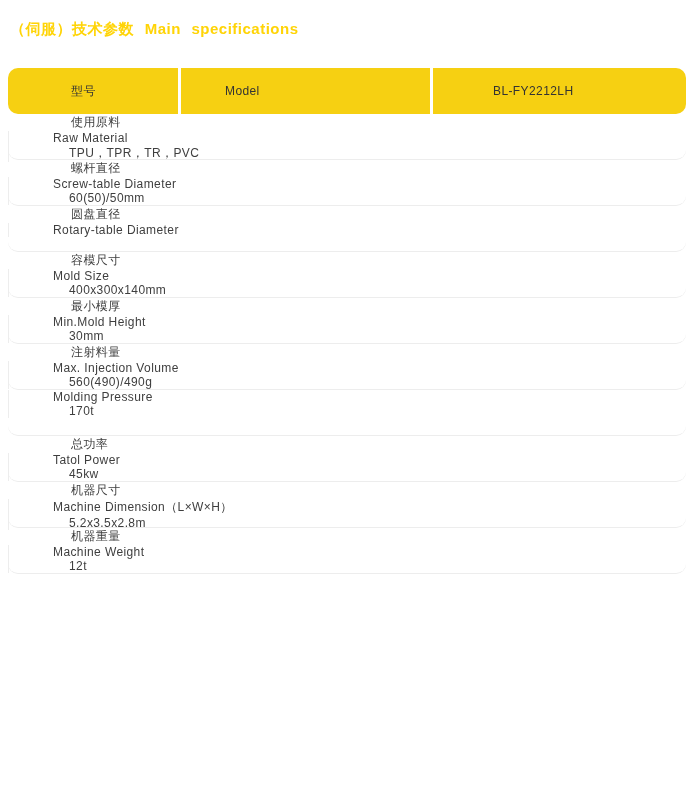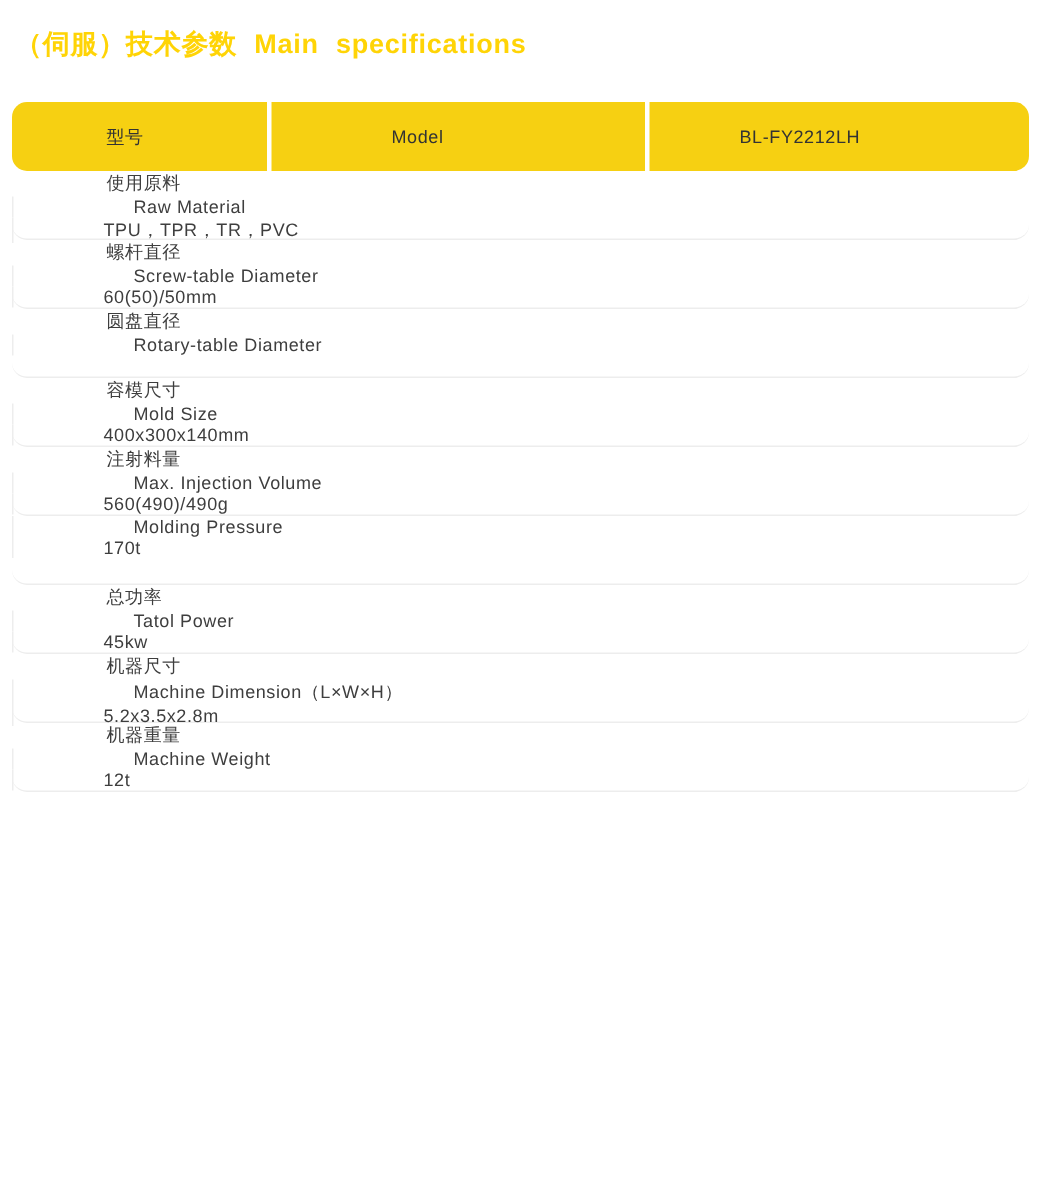--- a/index.html
+++ b/index.html
@@ -9,37 +9,37 @@
     --border:#EDEDED;
   }
   *{box-sizing:border-box;margin:0;padding:0;}
   html,body{background:#ffffff;}
   body{
     width:700px;height:797px;position:relative;overflow:hidden;
     font-family:"Liberation Sans","DejaVu Sans",sans-serif;
   }
   .page-title{
     position:absolute;left:10px;top:16px;
-    font-size:18px;font-weight:bold;line-height:26px;
+    font-size:15px;font-weight:bold;line-height:26px;
     color:var(--title-yellow);
     letter-spacing:0.5px;word-spacing:6px;
     white-space:nowrap;
     text-align:center;
   }
   .spec-table{
     position:absolute;left:8px;top:68px;width:678px;
   }
   .trow{display:flex;height:46px;border-radius:10px;}
   .trow .cell{
     display:flex;align-items:center;
     font-size:12px;color:var(--body-text);
     letter-spacing:0.4px;white-space:nowrap;
   }
   .trow .c1{width:170px;padding-left:63px;}
-  .trow .c2{width:252px;padding-left:80px;text-align:right;}
+  .trow .c2{width:252px;padding-left:44px;text-align:right;}
   .trow .c3{width:256px;padding-left:60px;}
   .thead{background:var(--header-yellow);}
   .thead .cell{color:#333333;}
   .thead .c2,.thead .c3{border-left:3px solid #ffffff;}
   .tbody .trow{border-bottom:1px solid var(--border);flex-direction:column;}
   .tbody .c2,.tbody .c3{border-left:1px solid var(--border);}
 </style>
 </head>
 <body>
 
@@ -65,20 +65,25 @@
       <div class="trow">
     <div class="cell c1">圆盘直径</div>
     <div class="cell c2">Rotary-table Diameter</div>
   </div>
       <div class="trow">
     <div class="cell c1">容模尺寸</div>
     <div class="cell c2">Mold Size</div>
     <div class="cell c3">400x300x140mm</div>
   </div>
       <div class="trow">
+    <div class="cell c1">最小模厚</div>
+    <div class="cell c2">Min.Mold Height</div>
+    <div class="cell c3">30mm</div>
+  </div>
+      <div class="trow">
     <div class="cell c1">注射料量</div>
     <div class="cell c2">Max. Injection Volume</div>
     <div class="cell c3">560(490)/490g</div>
   </div>
       <div class="trow">
     <div class="cell c2">Molding Pressure</div>
     <div class="cell c3">170t</div>
   </div>
       <div class="trow">
     <div class="cell c1">总功率</div>

